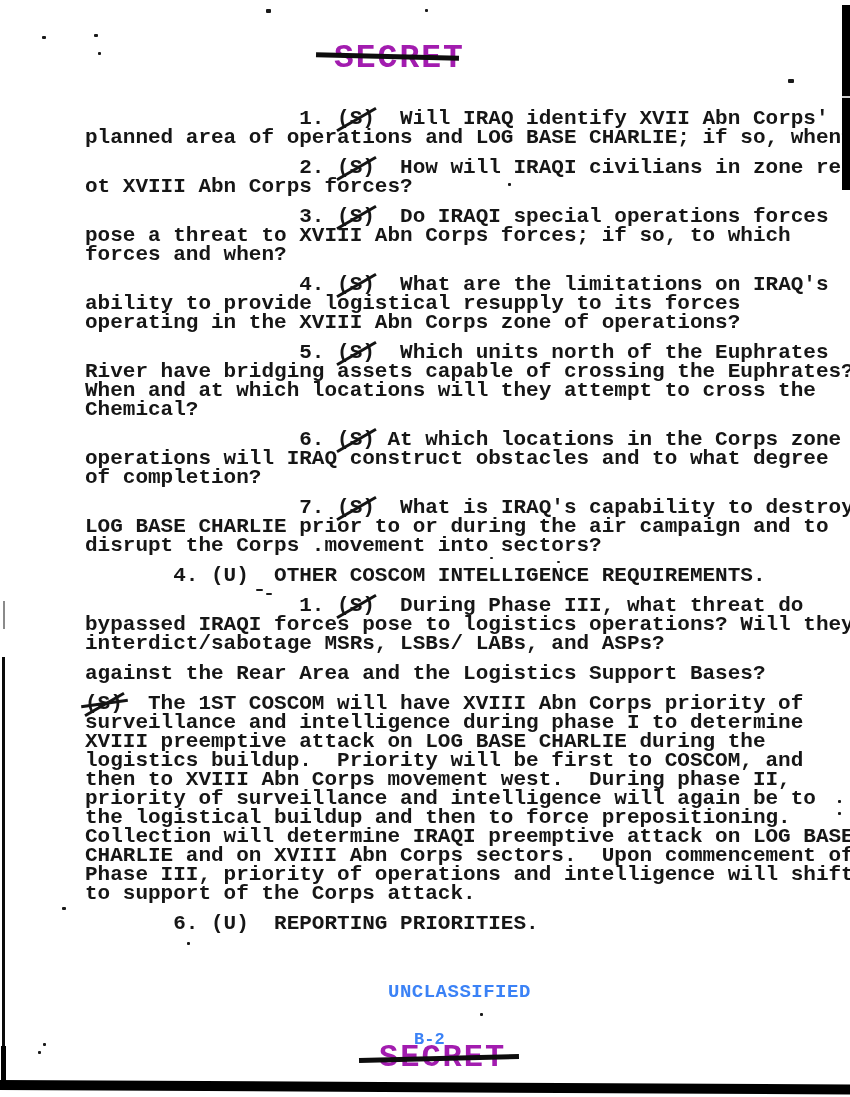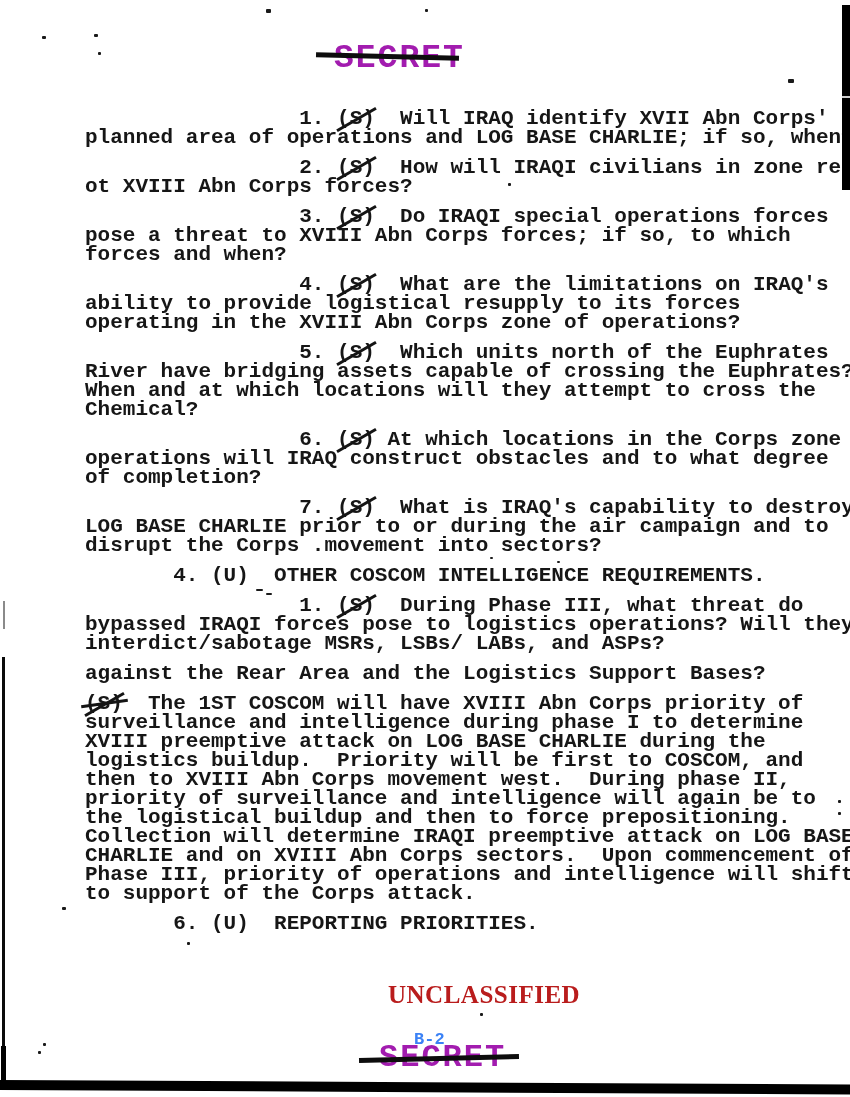--- a/index.html
+++ b/index.html
@@ -48,22 +48,22 @@
   }
   .secret-bottom-wrap{position:absolute;left:379px;top:1042px;}
   .secret-bottom-wrap .secret-text{font-size:32px;letter-spacing:2px;line-height:32px;}
   .secret-bottom-wrap .secret-text::after{
     content:"";position:absolute;left:-20px;right:-13px;top:14px;height:5px;
     background:#0d0d0d;transform:rotate(-1.4deg);
   }
   
   .unclassified{
     position:absolute;left:388px;top:981px;
-    font-family:Liberation Serif, serif;
-    font-weight:bold;font-size:25px;letter-spacing:0.5px;color:#b91c1c;
+    font-family:Liberation Mono, monospace;
+    font-weight:bold;font-size:19px;letter-spacing:0.5px;color:#3b82f6;
   }
   .pageno{
     position:absolute;left:414px;top:1030px;
     font-size:17px;font-weight:bold;line-height:19px;color:#3b82f6;
   }
   
   .bar-right{position:absolute;left:842px;top:5px;width:8px;height:185px;background:#000;}
   .bar-right-gap{position:absolute;left:842px;top:96px;width:8px;height:2px;background:#cfcfcf;}
   .bar-bottom{
     position:absolute;left:-2px;top:1080px;width:856px;height:10px;background:#000;

